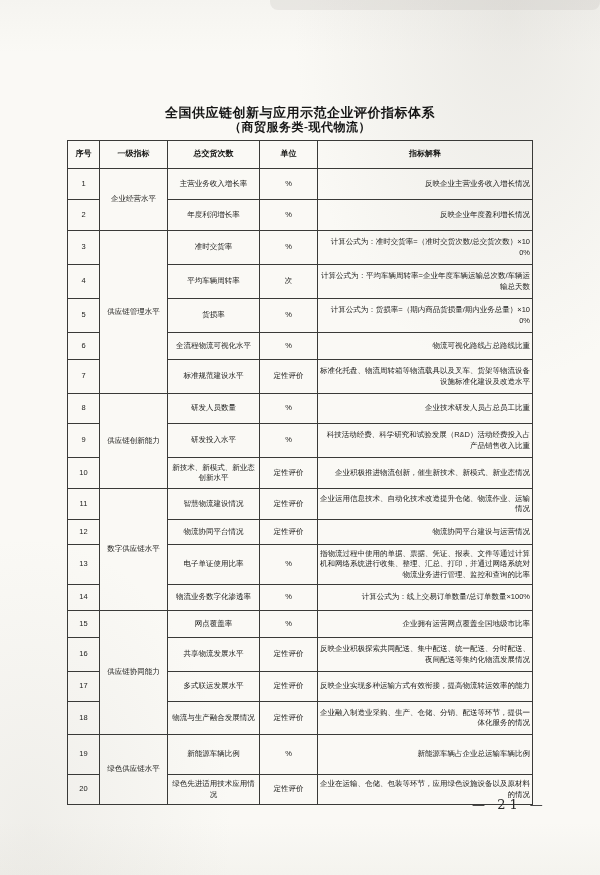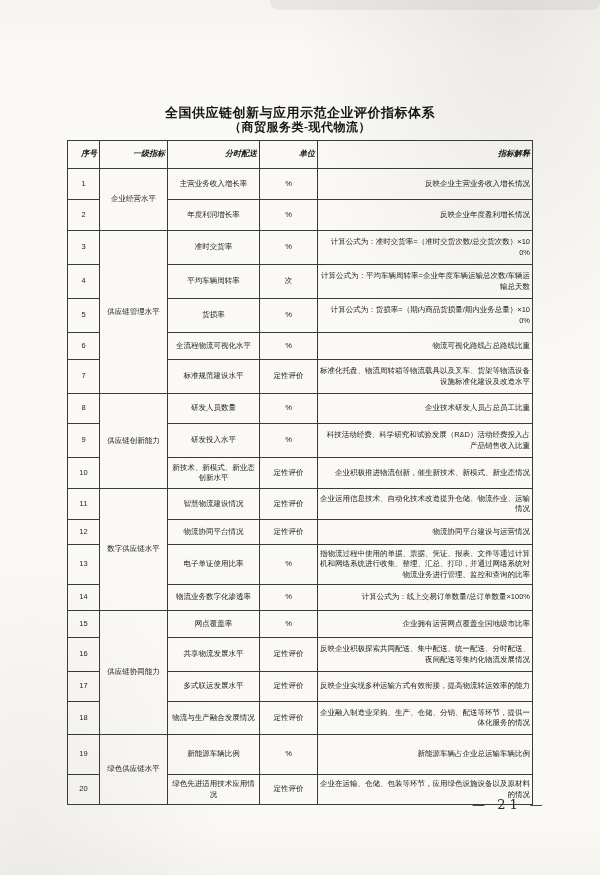--- a/index.html
+++ b/index.html
@@ -53,23 +53,22 @@
     padding: 1px 2px;
     font-size: 7.5px;
     line-height: 1.35;
     color: #222220;
     word-break: break-all;
     overflow: hidden;
   }
   .tbl th {
     font-weight: bold;
     font-size: 8px;
-    text-align: right;
+    text-align: center;
     color: #161614;
-    font-style: italic;
   }
   .cell-center { text-align: center; }
   .cell-left   { text-align: right; padding: 2px 4px; }
   .page-number {
     position: absolute;
     top: 797px;
     left: 432px;
     font-family: "DejaVu Serif", serif;
     font-size: 13px;
     letter-spacing: 4px;
@@ -100,21 +99,21 @@
     <col style="width:32px">
     <col style="width:68px">
     <col style="width:92px">
     <col style="width:58px">
     <col style="width:215px">
   </colgroup>
   <tbody>
       <tr style="height:28px">
     <th>序号</th>
     <th>一级指标</th>
-    <th>分时配送</th>
+    <th>总交货次数</th>
     <th>单位</th>
     <th>指标解释</th>
   </tr>
 
   <tr style="height:31px">
     <td class="cell-center">1</td>
     <td class="cell-center" rowspan="2">企业经营水平</td>
     <td class="cell-center">主营业务收入增长率</td>
     <td class="cell-center">%</td>
     <td class="cell-left">反映企业主营业务收入增长情况</td>

